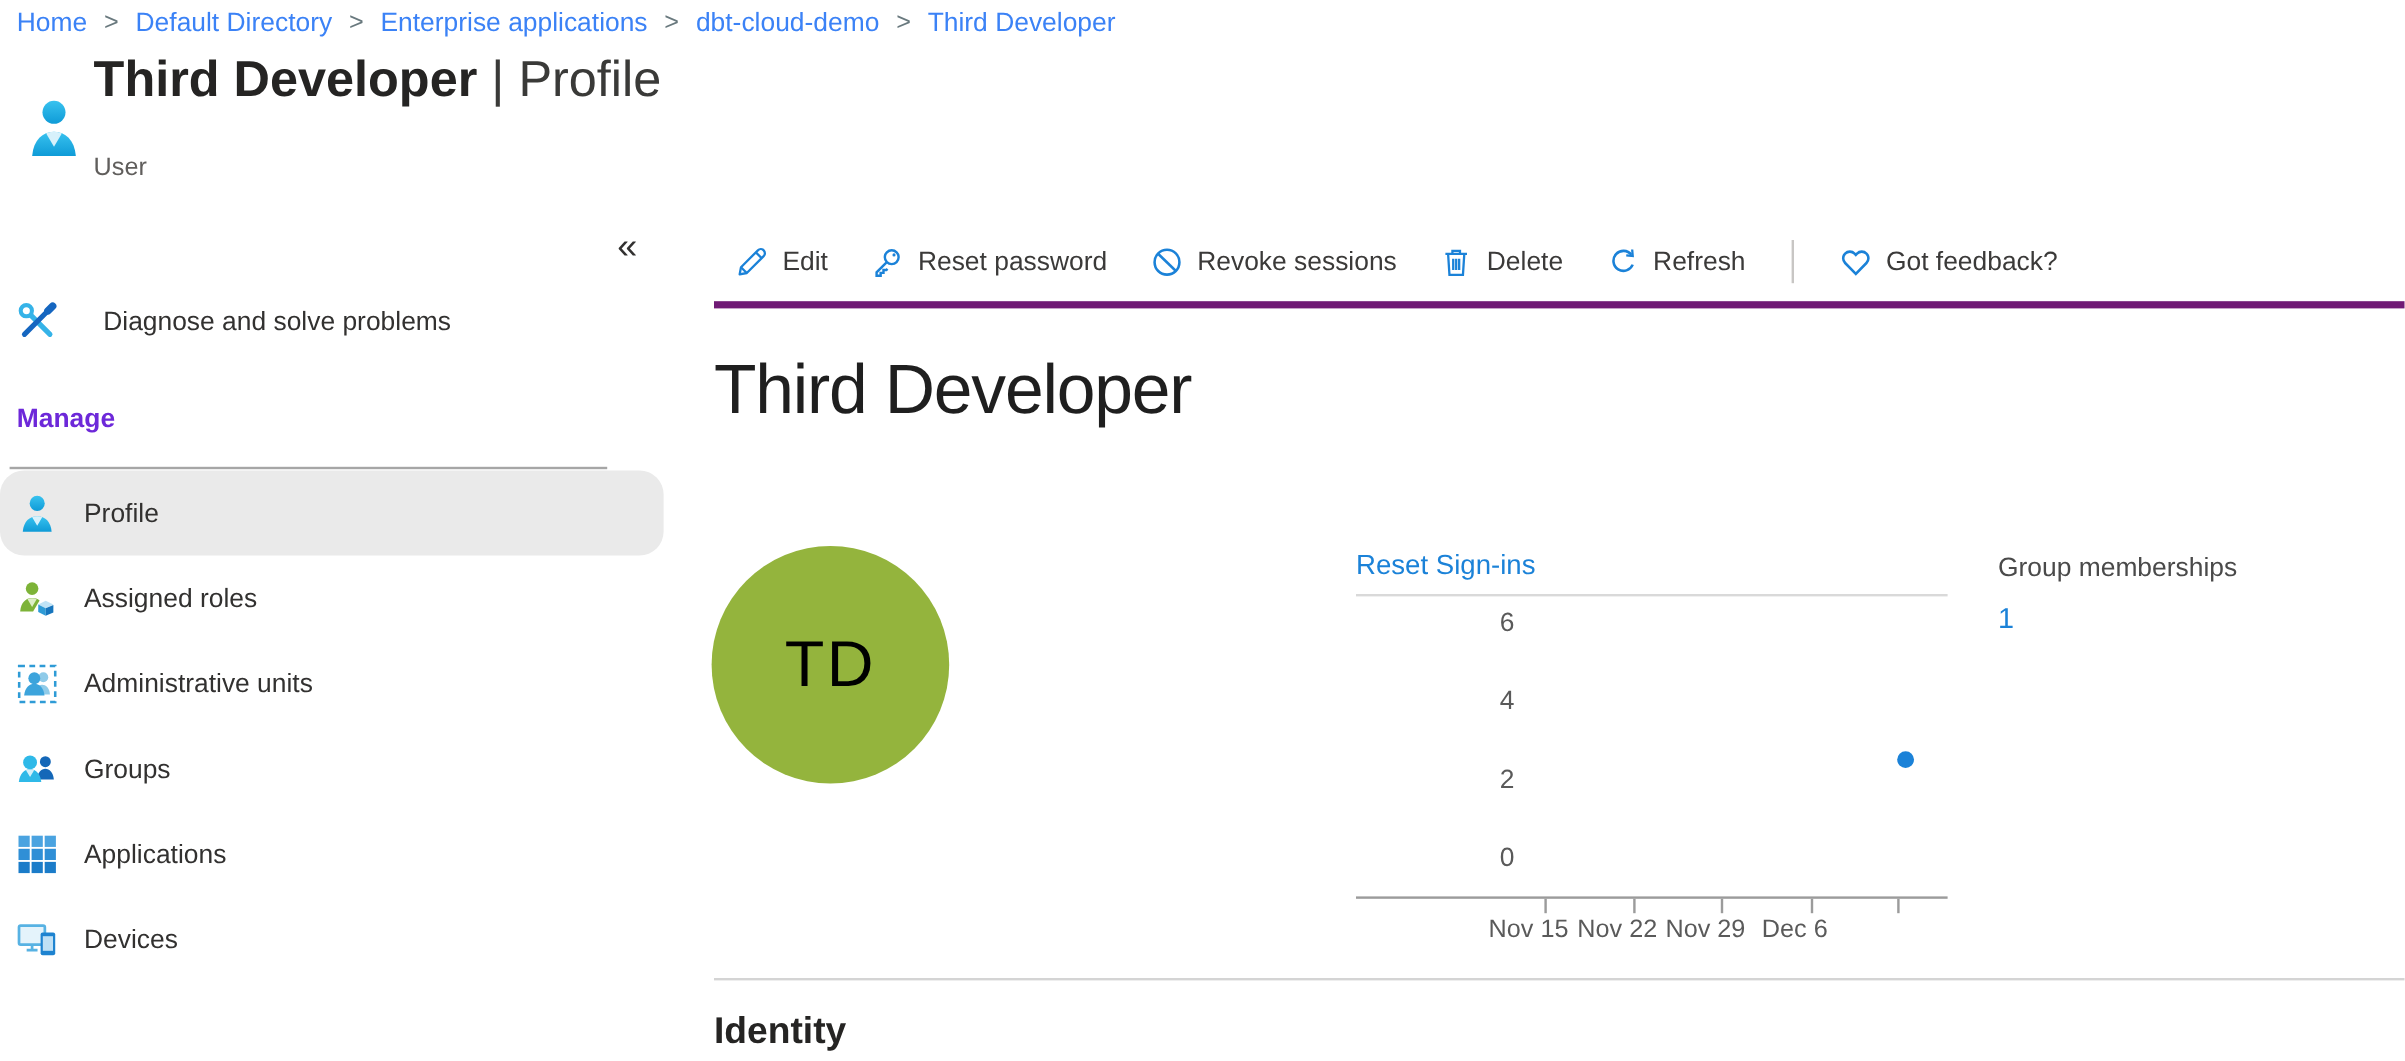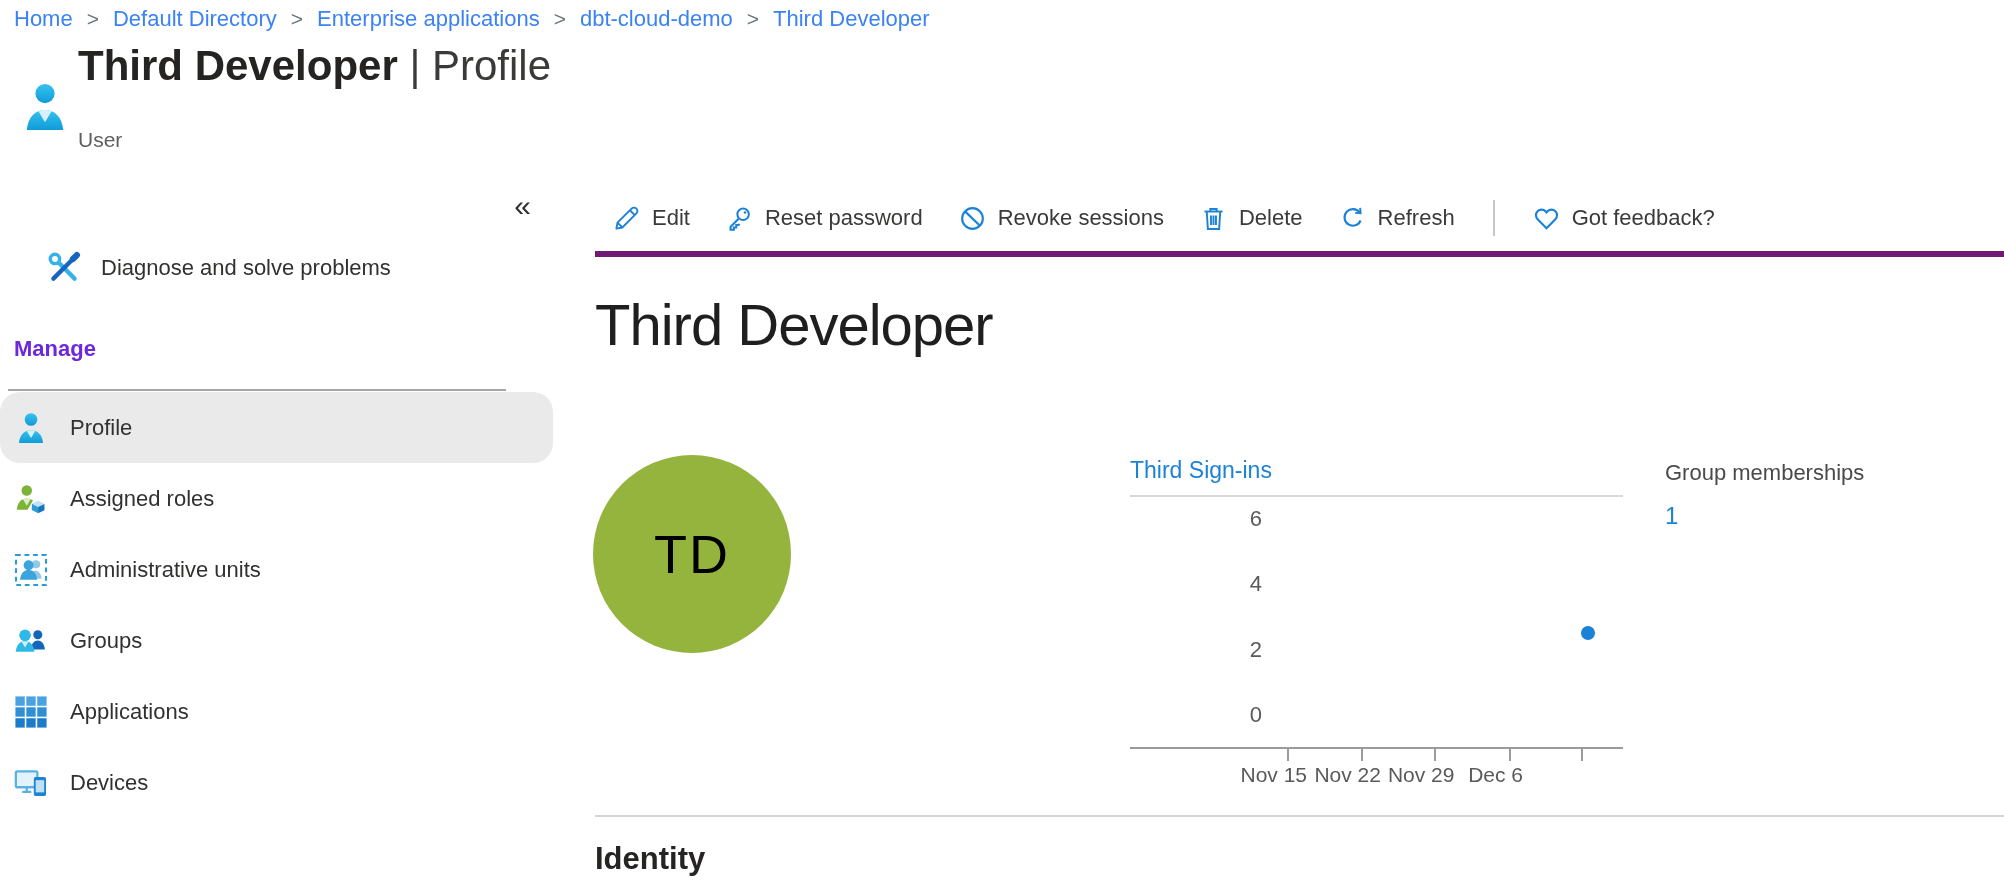--- a/index.html
+++ b/index.html
@@ -13,22 +13,22 @@
   .header-icon{position:absolute;left:22px;top:76px;width:46px;height:64px;}
   .header-icon svg{width:46px;height:62px;display:block;}
   .header-text{position:absolute;left:78px;top:42px;}
   .h1{font-size:42px;line-height:1.15;margin:0;white-space:nowrap;}
   .h1 .t-bold{font-weight:bold;color:#252423;}
   .h1 .t-reg{font-weight:400;color:#3a3a38;}
   .header-sub{margin-top:38px;font-size:21px;color:#605e5c;}
   
   .sidebar{position:absolute;left:0;top:140px;width:553px;height:744px;}
   .collapse-btn{position:absolute;top:50px;right:16px;font-size:30px;color:#323130;background:none;border:none;cursor:pointer;font-family:inherit;line-height:1;}
-  .side-row{position:absolute;top:96px;left:0;width:100%;height:64px;display:flex;align-items:center;gap:20px;
-            padding-left:14px;box-sizing:border-box;font-size:22px;color:#323130;cursor:pointer;margin-left:33px;}
+  .side-row{position:absolute;top:96px;left:0;width:100%;height:64px;display:flex;align-items:center;gap:38px;
+            padding-left:14px;box-sizing:border-box;font-size:22px;color:#323130;cursor:pointer;}
   .side-section{position:absolute;top:196px;left:14px;font-size:22px;font-weight:bold;color:#6d28d9;}
   .side-divider{position:absolute;top:249px;left:8px;width:498px;border-top:2px solid #a6a6a6;}
   .side-items{position:absolute;top:252px;left:0;right:0;}
   .side-item{height:71px;display:flex;align-items:center;gap:22px;padding-left:14px;font-size:22px;color:#323130;cursor:pointer;}
   .side-item.selected{background:#eaeaea;border-radius:20px;}
   .side-icon{width:34px;height:34px;flex:0 0 34px;}
   .side-icon svg{width:34px;height:34px;display:block;}
   
   .content{position:absolute;left:595px;top:140px;width:1409px;height:744px;}
   .toolbar{position:absolute;top:45px;left:0;right:0;height:72px;display:flex;align-items:center;
@@ -257,21 +257,21 @@
 
     <div class="content-inner">
       <h2 class="profile-name">Third Developer</h2>
 
 
       <div class="avatar" style="background: rgb(148, 180, 61);">
         <span>TD</span>
       </div>
 
       <div class="chart">
-        <div class="chart-title">Third Sign-ins</div>
+        <div class="chart-title">Reset Sign-ins</div>
         <div class="plot" id="plot">
             <div class="ylab" style="top: 218px;">0</div>
             <div class="ylab" style="top: 152.6px;">2</div>
             <div class="ylab" style="top: 87.2px;">4</div>
             <div class="ylab" style="top: 21.8px;">6</div>
             <div class="baseline"></div>
             <div class="tick" style="left: 156.774px;"></div>
             <div class="xlab" style="left: 143.774px;">Nov 15</div>
             <div class="tick" style="left: 230.724px;"></div>
             <div class="xlab" style="left: 217.724px;">Nov 22</div>

